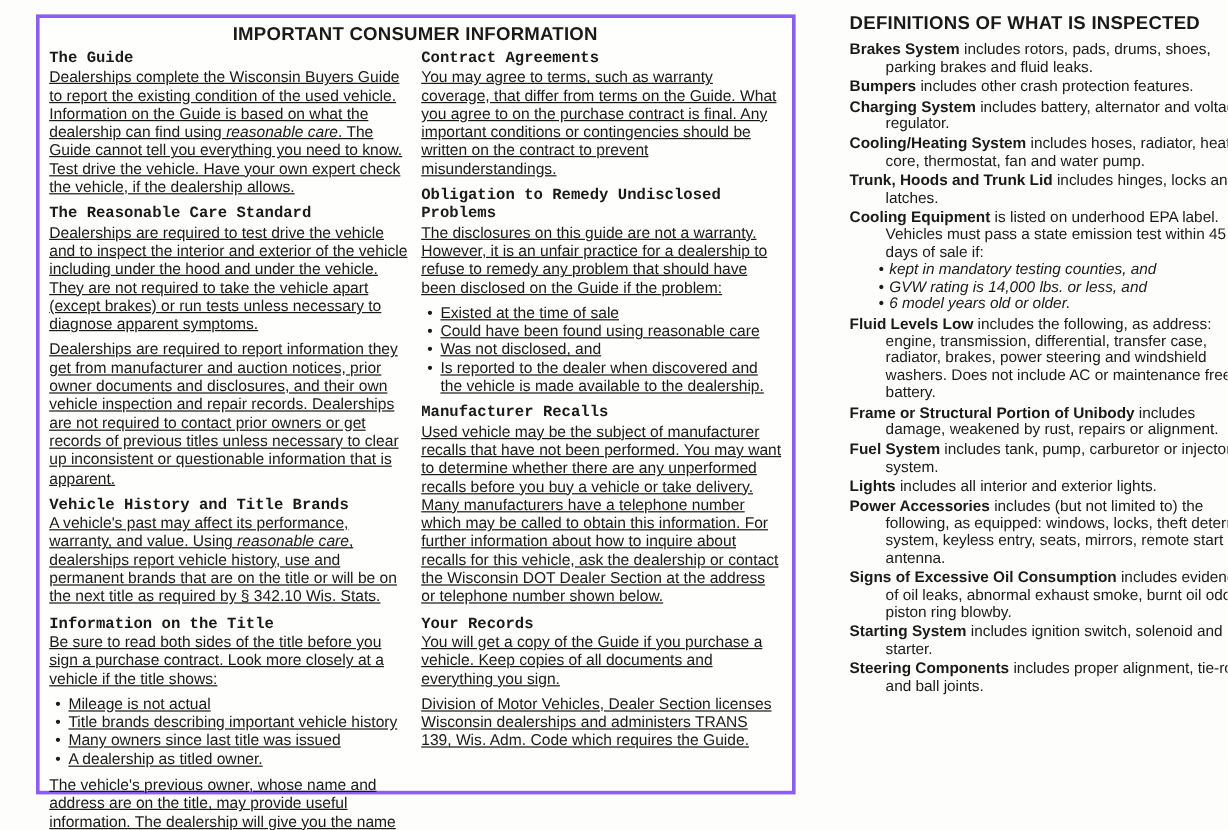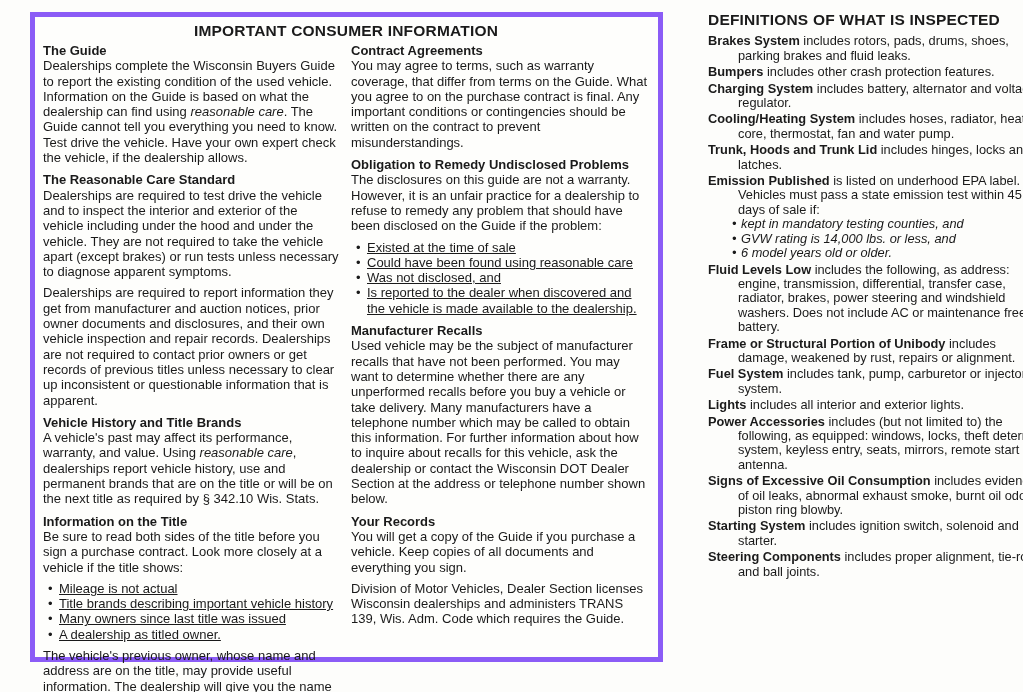--- a/index.html
+++ b/index.html
@@ -4,32 +4,32 @@
 <style>
   html,body{margin:0;padding:0;}
   body{
     width:1023px;height:692px;overflow:hidden;position:relative;
     background:#fdfdfb;color:#1a1a1a;
     font-family:"Liberation Sans","DejaVu Sans",sans-serif;
     -webkit-font-smoothing:antialiased;
   }
   .info-box{
     position:absolute;left:30px;top:12px;width:633px;height:650px;
-    border:5px solid #8b5cf6;box-sizing:border-box;
+    border:3px solid #8b5cf6;box-sizing:border-box;
     padding:5px 9px 4px 8px;background:#fefefc;
   }
   .panel-title{
     font-size:15.5px;font-weight:bold;margin:0;letter-spacing:.2px;
   }
   .info-box .panel-title{text-align:center;margin-bottom:3px;}
   .cols{display:flex;gap:10px;}
   .col{flex:1;font-size:13px;line-height:15.3px;}
   .section{margin-bottom:7px;}
-  .sec-heading{font-weight:bold;}
-  .para{margin:0 0 6px 0;}
+  .sec-heading{font-weight:bold;font-family:Liberation Mono, monospace;}
+  .para{margin:0 0 6px 0;text-decoration:underline;}
   .section .para:last-child{margin-bottom:0;}
   .it{font-style:italic;}
   .bullets{margin:0 0 6px 0;}
   .section .bullets:last-child{margin-bottom:0;}
   .bullet{position:relative;padding-left:16px;text-decoration:underline;}
   .bullet::before{content:"\2022";position:absolute;left:5px;}
   .addr-line{font-weight:bold;}
   .defs{
     position:absolute;left:708px;top:13px;width:340px;
     font-size:12.8px;line-height:14.4px;
@@ -104,21 +104,21 @@
   </section>
 
   <section class="defs">
     <h1 class="panel-title">DEFINITIONS OF WHAT IS INSPECTED</h1>
     <div id="defs-list">
         <div class="def"><span class="term">Brakes System</span><span> includes rotors, pads, drums, shoes, parking brakes and fluid leaks.</span></div>
         <div class="def"><span class="term">Bumpers</span><span> includes other crash protection features.</span></div>
         <div class="def"><span class="term">Charging System</span><span> includes battery, alternator and voltage regulator.</span></div>
         <div class="def"><span class="term">Cooling/Heating System</span><span> includes hoses, radiator, heater core, thermostat, fan and water pump.</span></div>
         <div class="def"><span class="term">Trunk, Hoods and Trunk Lid</span><span> includes hinges, locks and latches.</span></div>
-        <div class="def"><span class="term">Emission Published</span><span> is listed on underhood EPA label. Vehicles must pass a state emission test within 45 days of sale if:</span><div class="def-bullets">
+        <div class="def"><span class="term">Cooling Equipment</span><span> is listed on underhood EPA label. Vehicles must pass a state emission test within 45 days of sale if:</span><div class="def-bullets">
             <div class="def-bullet">kept in mandatory testing counties, and</div>
             <div class="def-bullet">GVW rating is 14,000 lbs. or less, and</div>
             <div class="def-bullet">6 model years old or older.</div>
           </div></div>
         <div class="def"><span class="term">Fluid Levels Low</span><span> includes the following, as address: engine, transmission, differential, transfer case, radiator, brakes, power steering and windshield washers. Does not include AC or maintenance free battery.</span></div>
         <div class="def"><span class="term">Frame or Structural Portion of Unibody</span><span> includes damage, weakened by rust, repairs or alignment.</span></div>
         <div class="def"><span class="term">Fuel System</span><span> includes tank, pump, carburetor or injector system.</span></div>
         <div class="def"><span class="term">Lights</span><span> includes all interior and exterior lights.</span></div>
         <div class="def"><span class="term">Power Accessories</span><span> includes (but not limited to) the following, as equipped: windows, locks, theft deterrent system, keyless entry, seats, mirrors, remote start or antenna.</span></div>
         <div class="def"><span class="term">Signs of Excessive Oil Consumption</span><span> includes evidence of oil leaks, abnormal exhaust smoke, burnt oil odor or piston ring blowby.</span></div>

